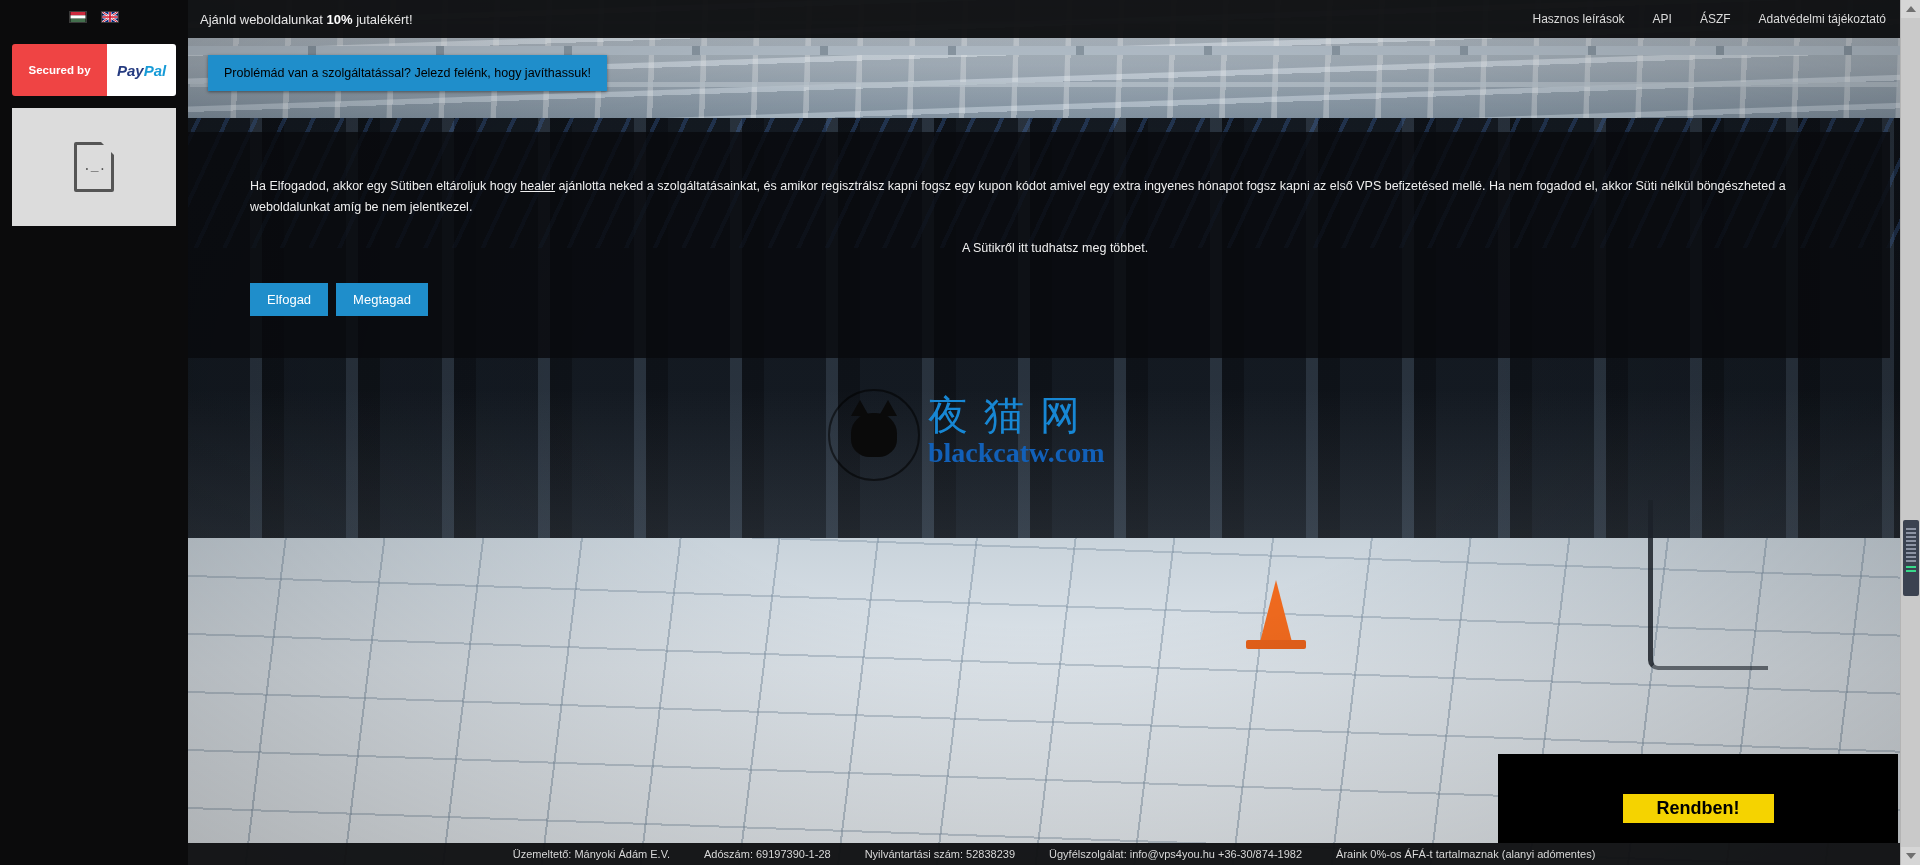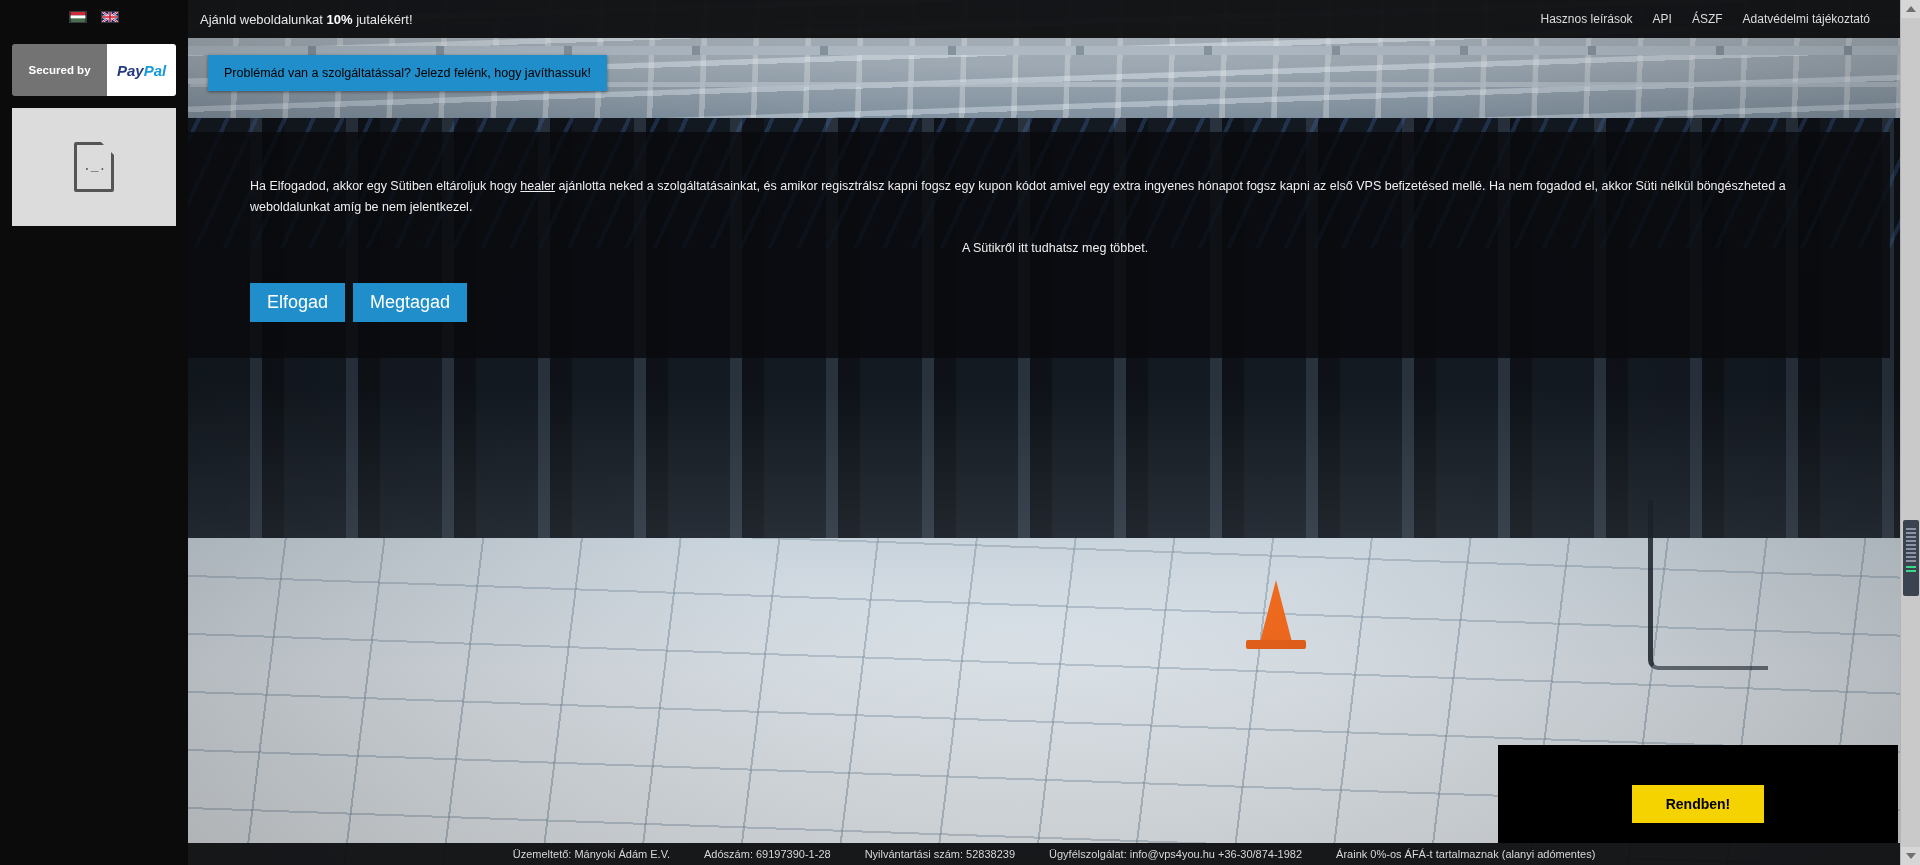--- a/index.html
+++ b/index.html
@@ -130,21 +130,21 @@
   .nav-gap { height: 25px; border:none; }
 
   .flags { display:flex; gap:14px; justify-content:center; align-items:center; height: 34px; }
   .flag { width: 18px; height: 12px; display:block; border:1px solid #3a3a3a; }
 
   .badge-box { margin: 10px 12px 0 12px; }
   .paypal {
     height: 52px; display:flex; border-radius:3px; overflow:hidden;
   }
   .paypal .l {
-    flex: 0 0 58%; background:#737373; color:#fff; font-size:11.5px;
+    flex: 0 0 58%; background:#ef4444; color:#fff; font-size:11.5px;
     display:flex; align-items:center; justify-content:center; font-weight:bold;
   }
   .paypal .r {
     flex:1; background:#fff; display:flex; align-items:center; justify-content:center;
     font-size:15px; font-weight:bold; font-style:italic;
   }
   .paypal .r .pp1{color:#253b80;} .paypal .r .pp2{color:#179bd7;}
 
   .simplepay {
     background:#fff; border-radius:2px; padding:6px 4px 5px; text-align:center;
@@ -183,41 +183,41 @@
   }
 
   
   .topbar {
     position:absolute; left:188px; top:0; right:0; height:38px;
     background: rgba(12,13,15,0.95);
     display:flex; align-items:center; z-index:15;
   }
   .promo { color:#e6e6e6; font-size:13px; padding-left:12px; }
   .promo b { color:#ffffff; }
-  .toplinks { margin-left:auto; display:flex; gap:20px; padding-right:50px; }
+  .toplinks { margin-left:auto; display:flex; gap:28px; padding-right:34px; }
   .toplinks a { color:#dcdcdc; font-size:12px; text-decoration:none; cursor:pointer; }
 
   
   .support-ribbon {
     position:absolute; left:208px; top:55px; z-index:16;
     background:#1f8ecb; color:#000000; font-size:12.5px;
     padding:11px 16px; box-shadow: 0 1px 3px rgba(0,0,0,.45);
     cursor:pointer;
   }
 
   
   .consent-text {
     position:absolute; left:250px; top:176px; width:1610px; z-index:17;
     color:#efefef; font-size:12.5px; line-height:21px;
   }
   .consent-text a { color:#efefef; text-decoration:underline; }
   .consent-second { margin-top:20px;text-align:center; }
   .consent-buttons { margin-top:24px; display:flex; gap:8px; }
   .consent-buttons button {
-    background:#1f8ecb; border:none; color:#fff; font-size:18px;
+    background:#1f8ecb; border:none; color:#fff; font-size:13px;
     padding:9px 17px; cursor:pointer; font-family:"Liberation Sans", sans-serif;
   }
 
   
   .watermark {
     position:absolute; left:840px; top:395px; z-index:12;
     pointer-events:none; user-select:none;
   }
   .wm-cat {
     position:absolute; left:-12px; top:-6px; width:92px; height:92px;
@@ -245,21 +245,21 @@
 
   
   .cookie-toast {
     position:absolute; right:22px; bottom:22px; width:400px; z-index:30;
     background:#000; padding:22px 24px 20px;
   }
   .cookie-toast p { color:#fff; font-size:14.5px; line-height:25px; }
   .cookie-toast a { color:#fff; text-decoration:underline; cursor:pointer; }
   .cookie-ok {
     display:block; margin:18px auto 0; background:#f5d300; color:#000;
-    border:none; font-size:14px; font-weight:bold; padding:11px 34px;
+    border:none; font-size:18px; font-weight:bold; padding:4px 34px;
     cursor:pointer; font-family:"Liberation Sans", sans-serif;
   }
 
   
   .footer {
     position:absolute; left:188px; right:0; bottom:0; height:22px;
     background:rgba(16,17,19,0.96); z-index:25;
     display:flex; align-items:center; justify-content:center; gap:34px;
     color:#d8d8d8; font-size:11px; white-space:nowrap;
   }
@@ -299,20 +299,27 @@
     <div class="bg-ceiling"></div>
     <div class="bg-racks"></div>
     <div class="bg-floor"></div>
     <div class="bg-cone"></div>
     <div class="bg-chair"></div>
     <div class="bg-vignette"></div>
   </div>
 
   <div class="consent-overlay"></div>
 
+  <div class="watermark">
+    <div class="wm-cat">
+      <div class="wm-cat-body"></div>
+    </div>
+    <div class="wm-cn">夜猫网</div>
+    <div class="wm-en">blackcatw.com</div>
+  </div>
 
   <div class="topbar">
     <div class="promo"><span>Ajánld weboldalunkat </span><b>10%</b><span> jutalékért!</span></div>
     <nav class="toplinks">
       <a>Hasznos leírások</a>
       <a>API</a>
       <a>ÁSZF</a>
       <a>Adatvédelmi tájékoztató</a>
     </nav>
   </div>

